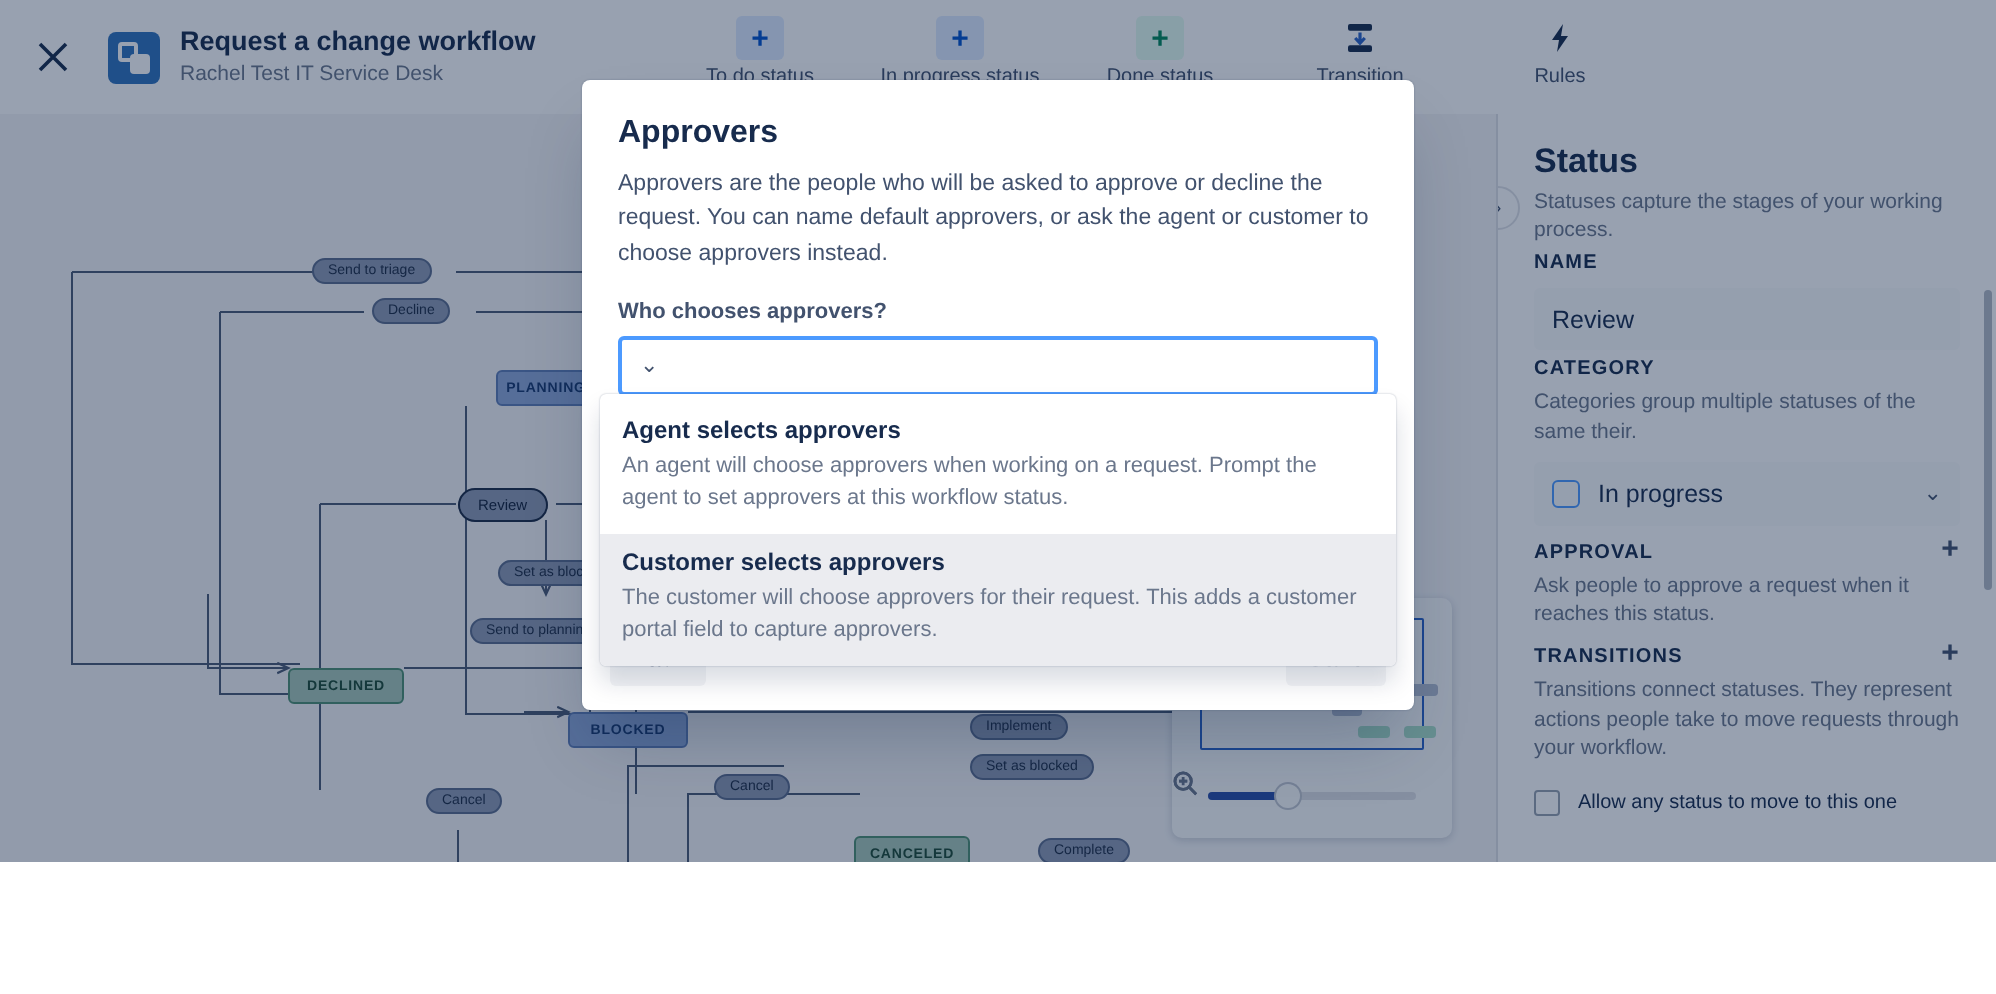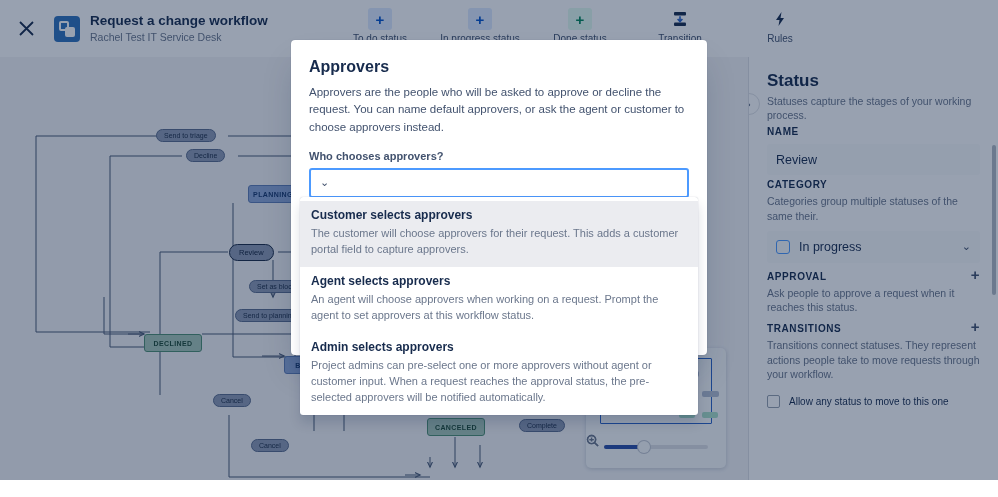--- a/index.html
+++ b/index.html
@@ -2,21 +2,21 @@
 <html><head>
 <meta charset="utf-8">
 <style>
   * { box-sizing: border-box; margin: 0; padding: 0; }
   html, body {
     width: 998px; height: 497px;
     font-family: "Liberation Sans", sans-serif;
     overflow: hidden;
     background: #fff;
   }
-  #app { position: relative; width: 998px; height: 480px; background: #f4f5f7; }
+  #app { position: relative; width: 998px; height: 431px; background: #f4f5f7; }
 
   
   .dimmed { position: absolute; inset: 0; }
   .dim-veil {
     position: absolute; inset: 0;
     background: rgba(9, 30, 66, 0.42);
     z-index: 50; pointer-events: none;
   }
 
   
@@ -422,31 +422,27 @@
     <div class="md-body">
       <div class="md-title">Approvers</div>
       <div class="md-desc">Approvers are the people who will be asked to approve or decline the request. You can name default approvers, or ask the agent or customer to choose approvers instead.</div>
       <div class="md-flabel">Who chooses approvers?</div>
       <div class="md-select">
         <span class="md-select-chev">⌄</span>
       </div>
     </div>
 
     <div class="md-dropdown">
+      <div class="md-opt">
+        <div class="md-opt-t">Agent selects approvers</div>
+        <div class="md-opt-d">An agent will choose approvers when working on a request. Prompt the agent to set approvers at this workflow status.</div>
+      </div>
       <div class="md-opt selected">
         <div class="md-opt-t">Customer selects approvers</div>
         <div class="md-opt-d">The customer will choose approvers for their request. This adds a customer portal field to capture approvers.</div>
-      </div>
-      <div class="md-opt">
-        <div class="md-opt-t">Agent selects approvers</div>
-        <div class="md-opt-d">An agent will choose approvers when working on a request. Prompt the agent to set approvers at this workflow status.</div>
-      </div>
-      <div class="md-opt">
-        <div class="md-opt-t">Admin selects approvers</div>
-        <div class="md-opt-d">Project admins can pre-select one or more approvers without agent or customer input. When a request reaches the approval status, the pre-selected approvers will be notified automatically.</div>
       </div>
     </div>
 
     <div class="md-footer">
       <button class="md-back">Back</button>
       <div class="md-dots">
         <span class="dot"></span>
         <span class="dot active"></span>
       </div>
       <button class="md-save">Save</button>

